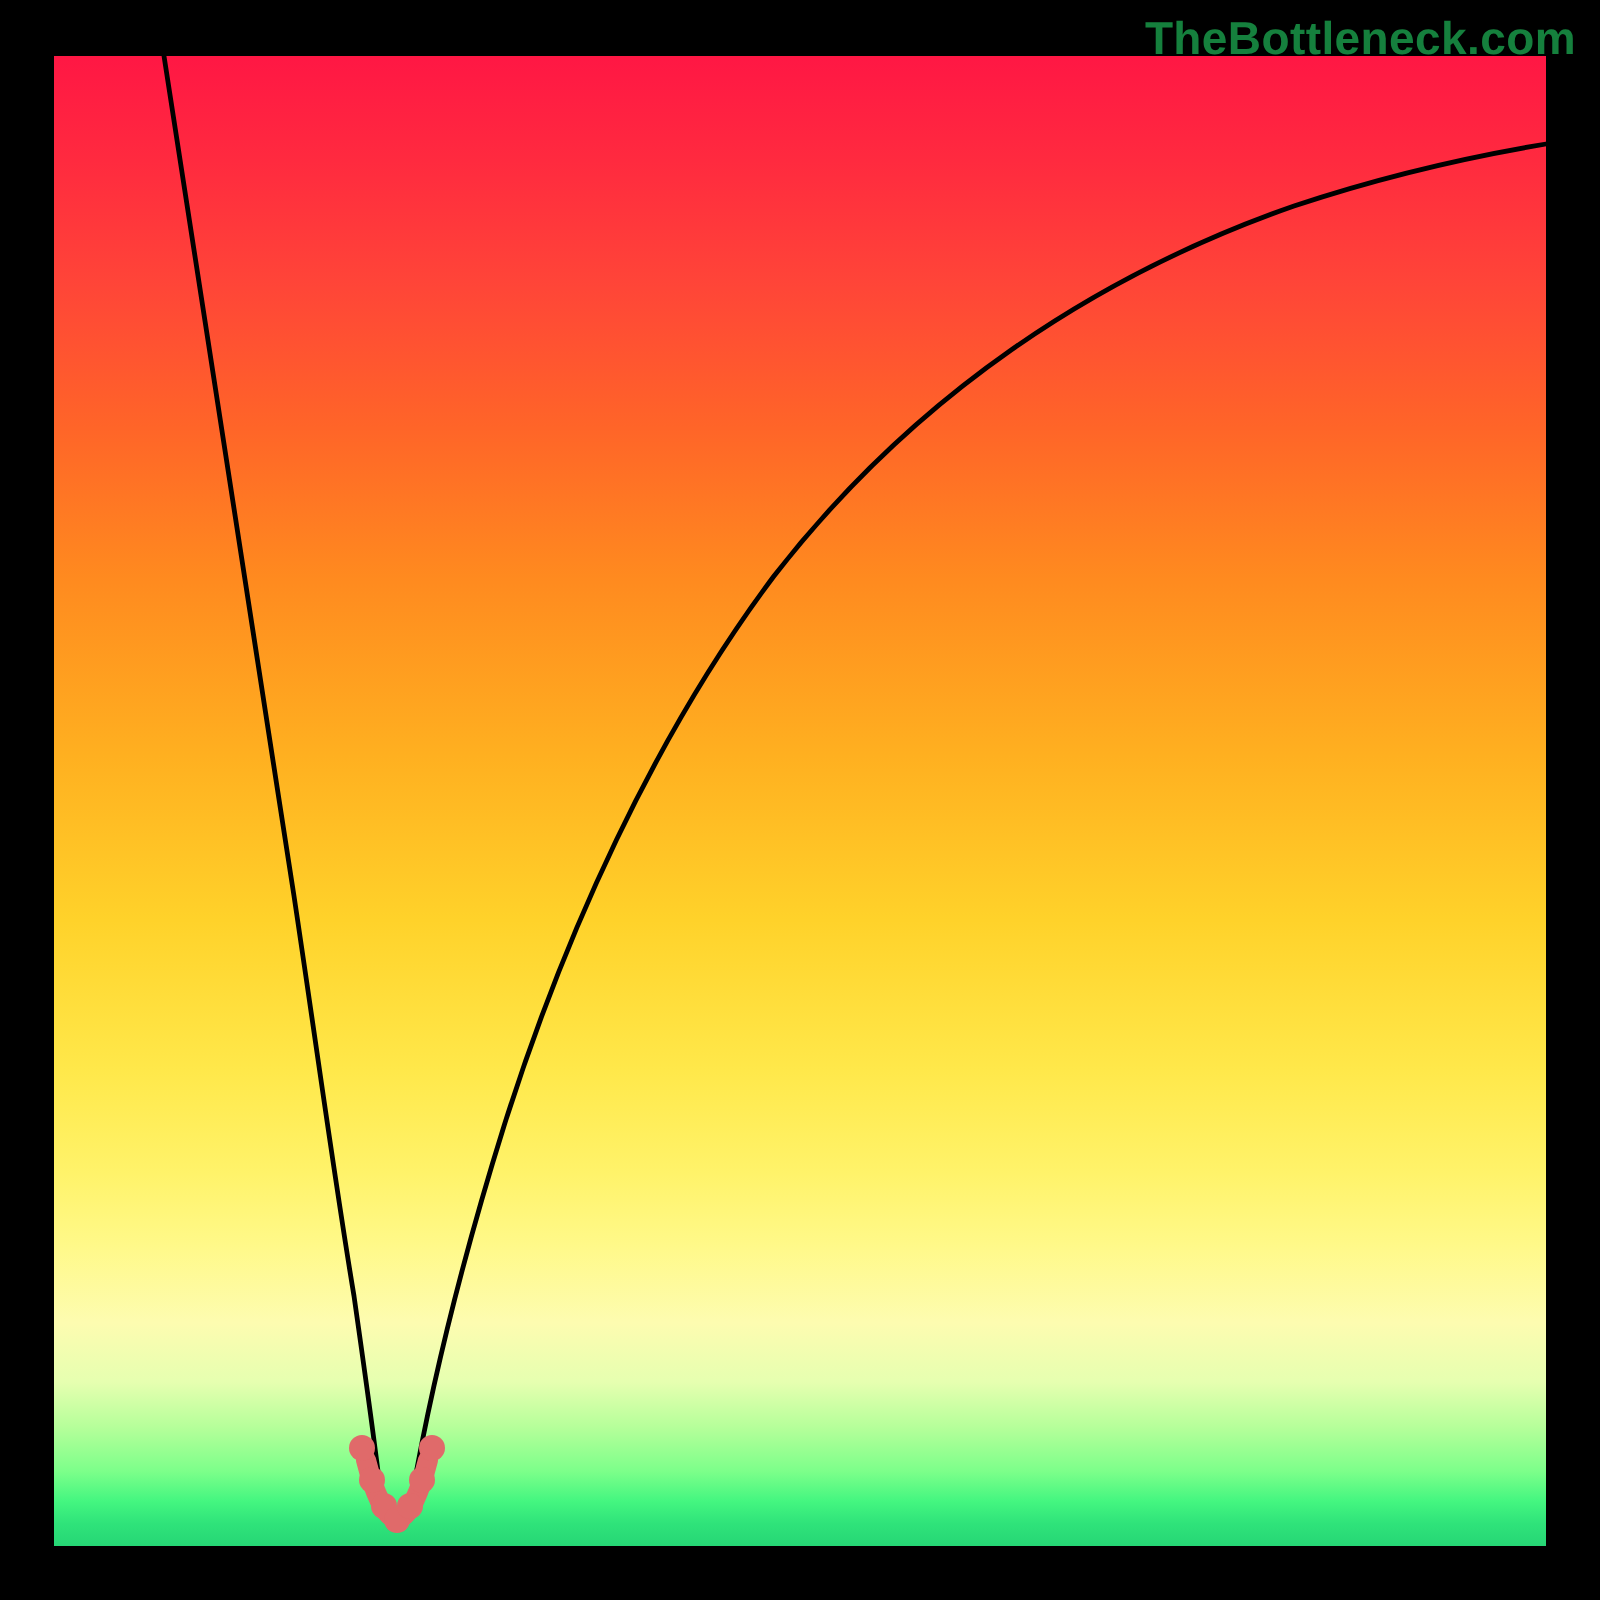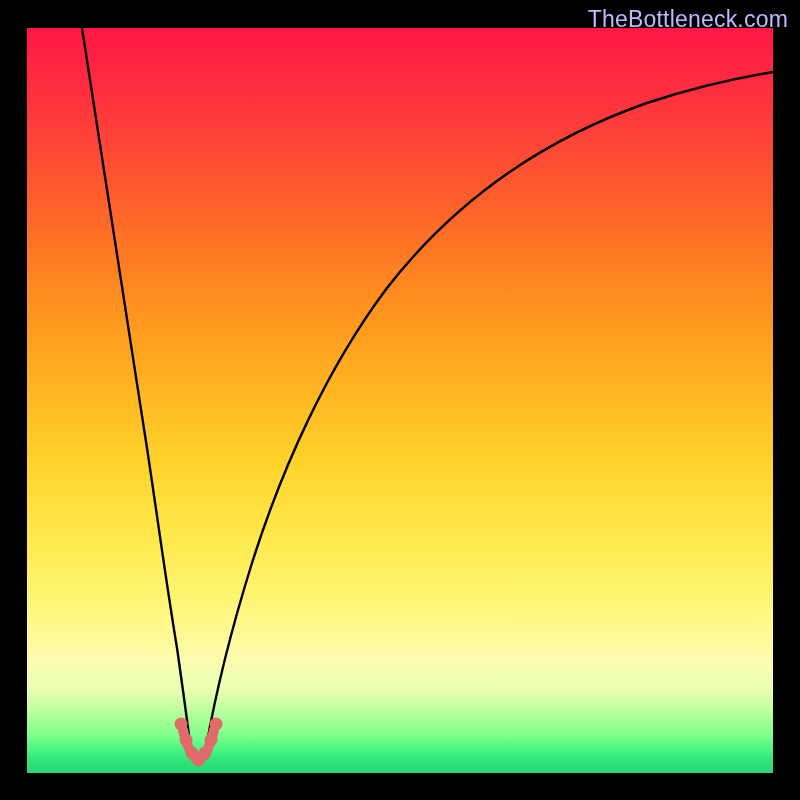--- a/index.html
+++ b/index.html
@@ -35,23 +35,23 @@
       #7cff8a 95%,
       #44f680 97%,
       #2fe37a 98.5%,
       #26d675 100%
     );
   }
   .watermark {
     position: absolute;
     top: 6px;
     right: 12px;
-    color: #c4b5fd;
+    color: #15803d;
     font-size: 23px;
-    font-weight: 400;
+    font-weight: 700;
     letter-spacing: 0.2px;
     -webkit-font-smoothing: antialiased;
     user-select: none;
   }
   svg.curves {
     position: absolute;
     left: 0;
     top: 0;
     width: 746px;
     height: 745px;

